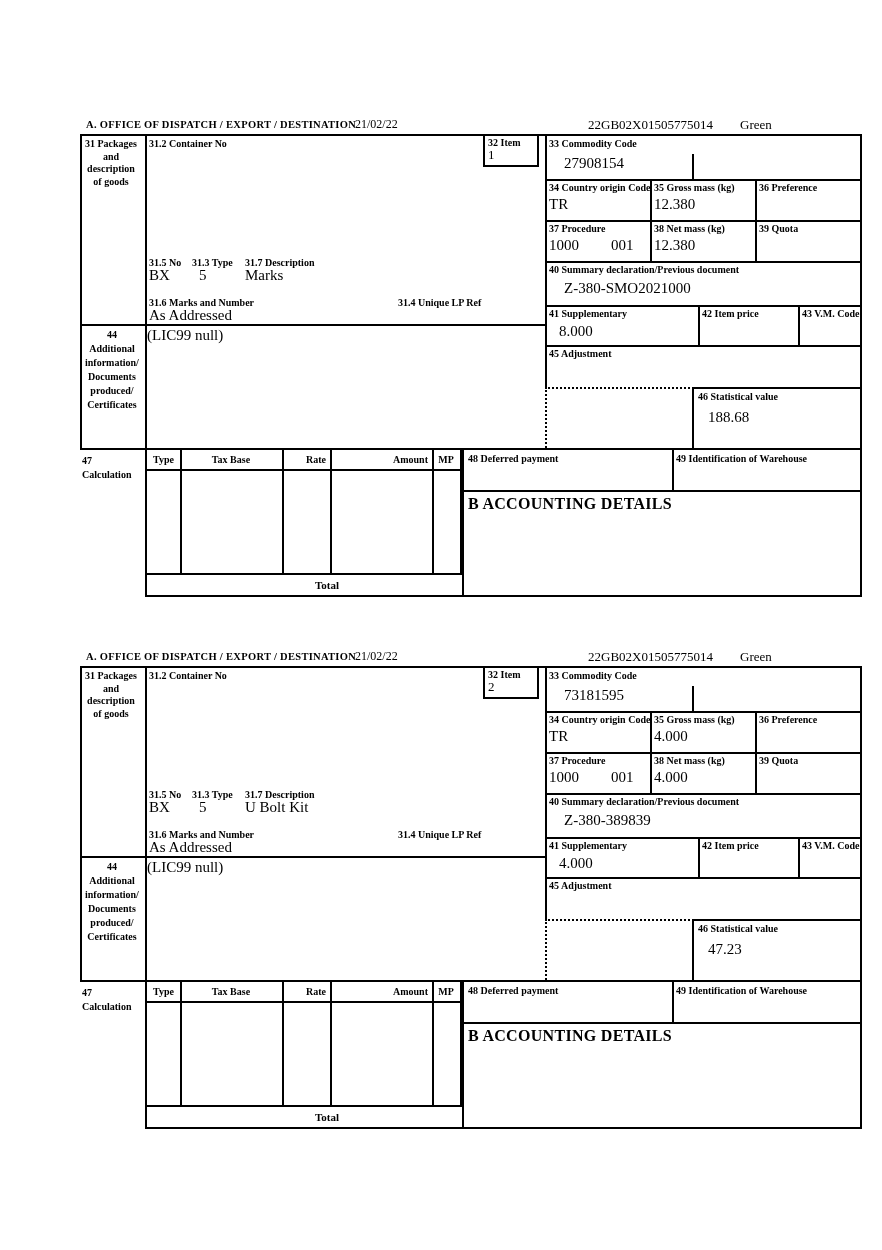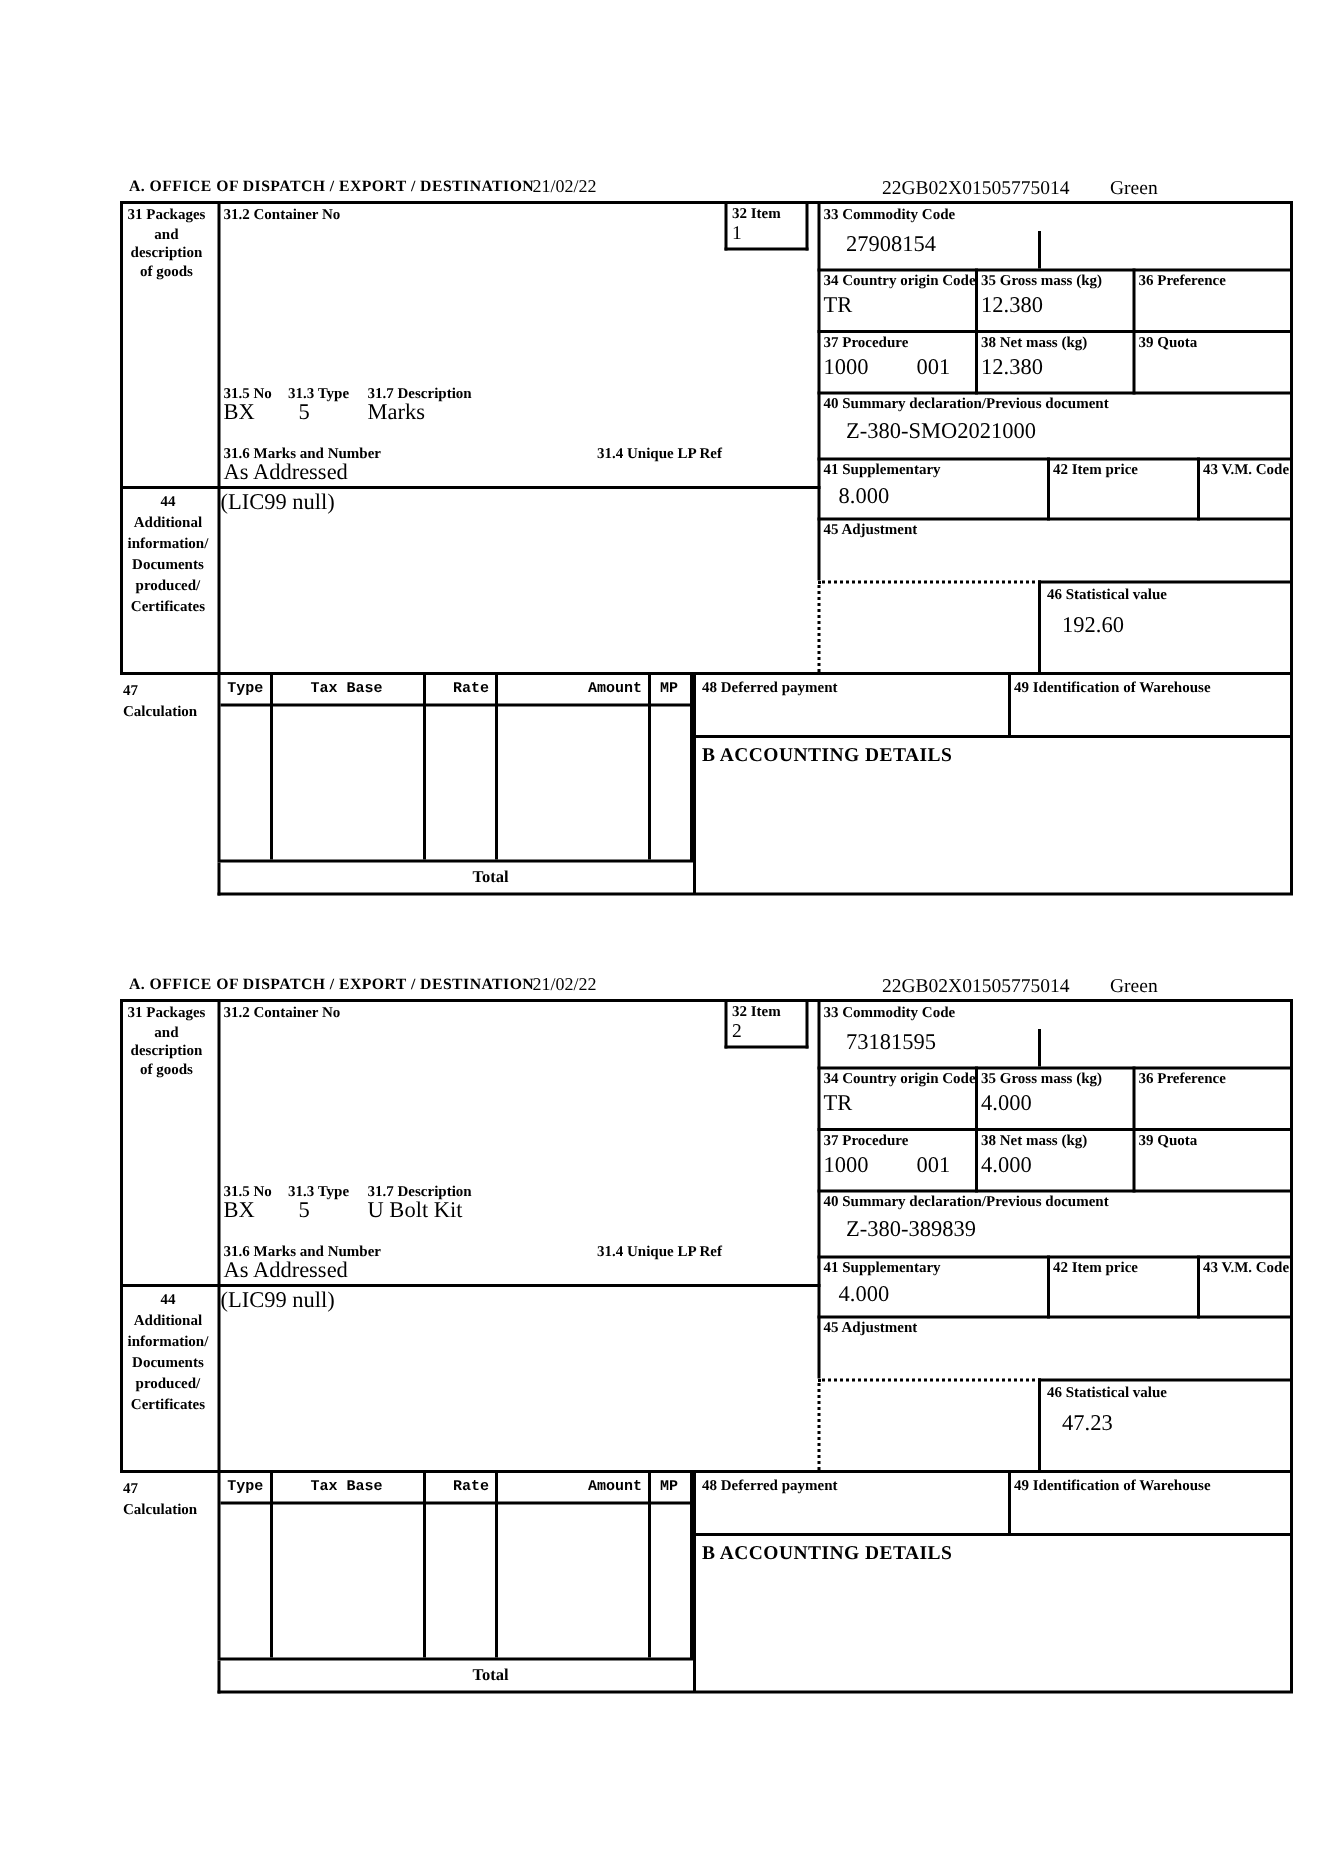--- a/index.html
+++ b/index.html
@@ -26,22 +26,22 @@
   .main-box{position:absolute;left:0;top:17px;width:782px;height:316px;border:2px solid #000;box-sizing:border-box;text-align:center;}
   .item-box{position:absolute;left:401px;top:0;width:56px;height:31px;box-sizing:border-box;
             border-left:2px solid #000;border-right:2px solid #000;border-bottom:2px solid #000;}
   .box46{position:absolute;left:610px;top:251px;width:168px;height:61px;box-sizing:border-box;
          border-left:2px solid #000;border-top:2px solid #000;}
   
   .calc-table{position:absolute;left:65px;top:331px;width:317px;height:127px;border:2px solid #000;box-sizing:border-box;}
   .calc-right{position:absolute;left:382px;top:331px;width:400px;height:149px;border:2px solid #000;box-sizing:border-box;}
   .total-row{position:absolute;left:65px;top:458px;width:317px;height:22px;box-sizing:border-box;
              border-left:2px solid #000;border-bottom:2px solid #000;}
-  .colhead{position:absolute;top:4px;font-size:10px;font-weight:bold;font-family:Liberation Mono, monospace;}
-  .b-label{position:absolute;left:4px;top:45px;font-size:13px;font-weight:bold;letter-spacing:.3px;}
+  .colhead{position:absolute;top:4px;font-size:10px;font-weight:bold;}
+  .b-label{position:absolute;left:4px;top:45px;font-size:16px;font-weight:bold;letter-spacing:.3px;}
   .total-lbl{position:absolute;left:168px;top:4px;font-size:11px;font-weight:bold;}
 </style>
 </head>
 <body>
 
 <div class="sheet" id="sheet-1">
 
   <span class="hdr-office">A.  OFFICE OF DISPATCH / EXPORT / DESTINATION</span>
   <span class="hdr-date">21/02/22</span>
   <span class="hdr-ref">22GB02X01505775014</span>
@@ -118,21 +118,21 @@
 
     <span class="lbl" style="left:467px;top:172px;">41 Supplementary</span>
     <span class="val" style="left:477px;top:187px;">8.000</span>
     <span class="lbl" style="left:620px;top:172px;">42 Item price</span>
     <span class="lbl" style="left:720px;top:172px;">43 V.M. Code</span>
 
     <span class="lbl" style="left:467px;top:212px;">45 Adjustment</span>
 
     <div class="box46">
       <span class="lbl" style="left:4px;top:2px;">46 Statistical value</span>
-      <span class="val" style="left:14px;top:20px;">192.60</span>
+      <span class="val" style="left:14px;top:20px;">188.68</span>
     </div>
   </div>
 
   <span class="lbl" style="left:2px;top:337px;line-height:14px;">47
 Calculation</span>
 
   <div class="calc-table">
     <div class="hline" style="left:0;top:19px;width:313px;"></div>
     <div class="vline" style="left:33px;top:0;height:123px;"></div>
     <div class="vline" style="left:135px;top:0;height:123px;"></div>

